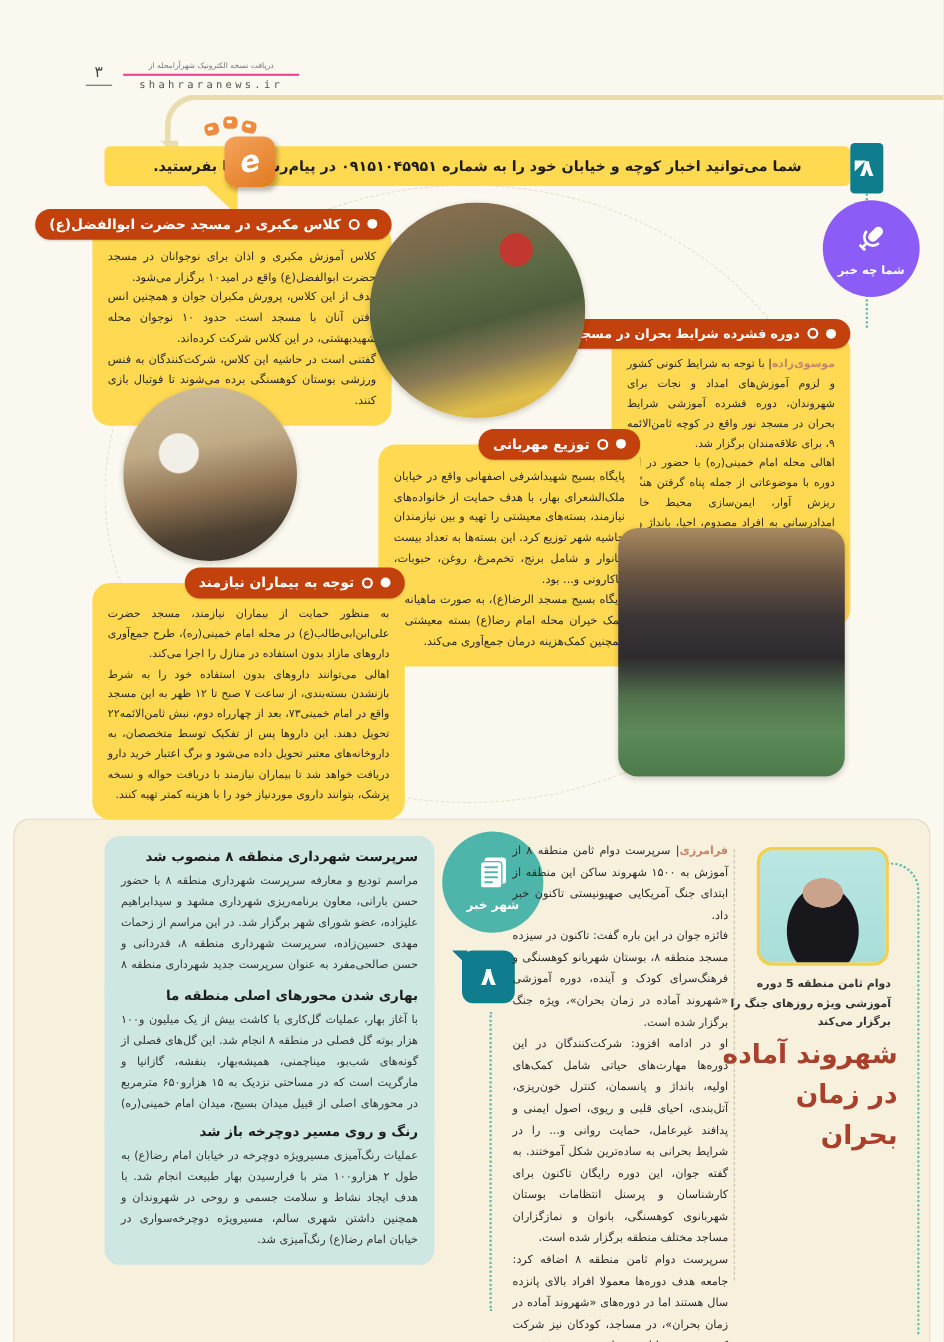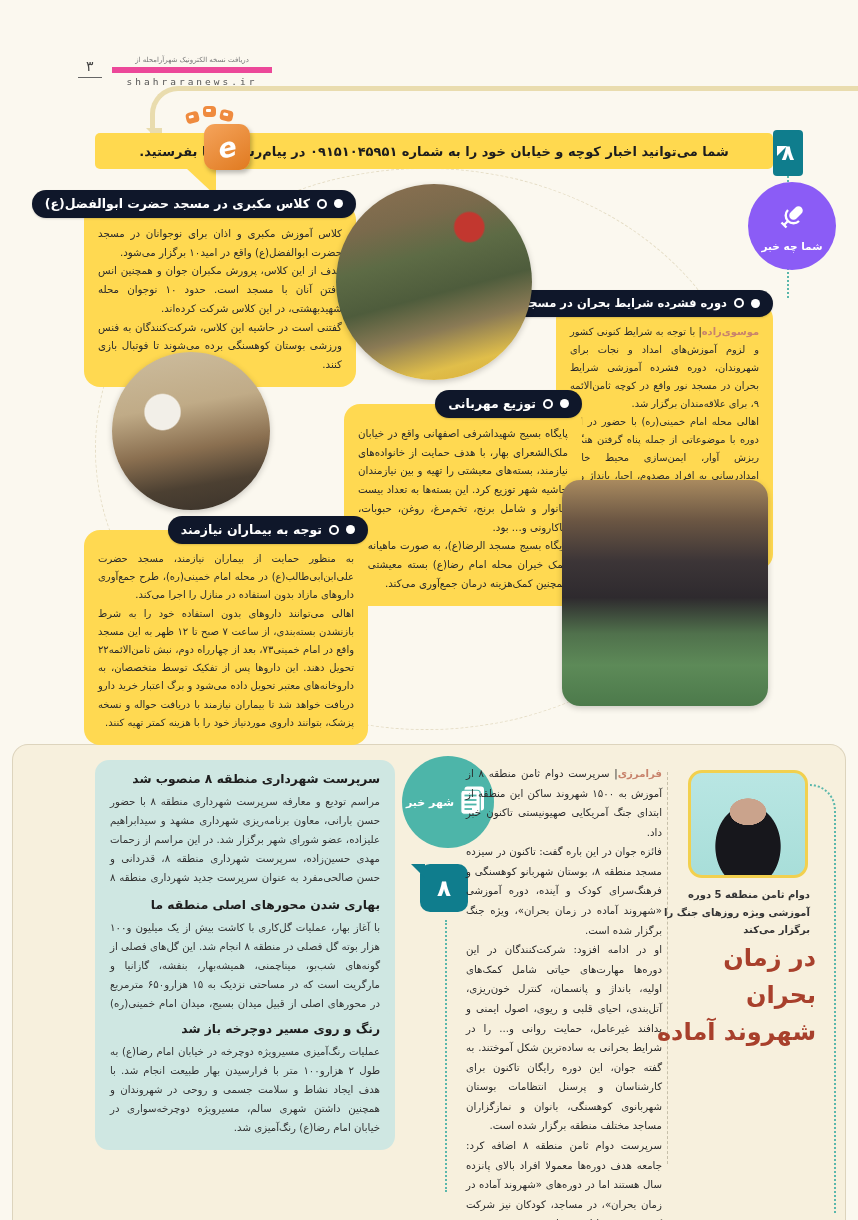--- a/index.html
+++ b/index.html
@@ -1,21 +1,21 @@
 <!DOCTYPE html>
 <html lang="fa" dir="rtl"><head>
 <meta charset="utf-8">
 <style>
   html,body{margin:0;padding:0;background:#e9e3d4;}
   .page{position:relative;width:858px;height:1220px;margin:0 auto;background:#fbf8ef;
         font-family:"DejaVu Sans",sans-serif;overflow:hidden;direction:rtl;}
   
   .pageno{position:absolute;left:78px;top:58px;font-size:14px;color:#444;border-bottom:1.5px solid #666;padding:0 8px 3px;direction:ltr;}
   .masthead{position:absolute;left:112px;top:56px;width:160px;text-align:center;}
-  .masthead .l1{font-size:7px;color:#777;border-bottom:6px solid #ec4899;padding-bottom:3px;}
+  .masthead .l1{font-size:7px;color:#777;border-bottom:2px solid #ec4899;padding-bottom:3px;}
   .masthead .url{font-size:9.5px;color:#555;letter-spacing:3px;font-family:"DejaVu Sans Mono",monospace;padding-top:3px;}
   .ribbon{position:absolute;top:86px;left:150px;right:0;height:48px;
           border-top:5px solid #e9dcae;border-left:5px solid #e9dcae;border-top-left-radius:28px;z-index:0;}
   .ribbon-tail{position:absolute;top:128px;left:146px;width:0;height:0;
           border-top:16px solid #e9dcae;border-left:16px solid transparent;z-index:0;}
   
   .deco-circle{position:absolute;left:95px;top:168px;width:660px;height:560px;border:1.5px dashed #e5ddc6;border-radius:50%;z-index:0;}
   .dotv{position:absolute;border-left:2px dotted #5ab7ab;z-index:1;}
   .doth{position:absolute;border-top:2px dotted #5ab7ab;z-index:1;}
   .deco-corner{position:absolute;left:798px;top:784px;width:36px;height:428px;
@@ -32,21 +32,21 @@
   .bub::after{content:"";position:absolute;left:3px;top:3px;width:5px;height:3px;background:#fff;border-radius:1px;}
   .ptab{position:absolute;left:773px;top:130px;width:30px;height:46px;background:#0f7d8d;border-radius:4px;
         display:flex;align-items:center;justify-content:center;color:#fff;font-size:21px;font-weight:bold;z-index:3;}
   .ptab::after{content:"";position:absolute;left:4px;top:16px;border-top:10px solid #fff;border-right:10px solid transparent;}
   
   .mic{position:absolute;left:748px;top:182px;width:88px;height:88px;border-radius:50%;background:#8b5cf6;z-index:2;
        display:flex;flex-direction:column;align-items:center;justify-content:center;color:#fff;}
   .mic .lbl{font-size:10.5px;font-weight:bold;margin-top:2px;}
   
   .nb{position:absolute;display:flex;flex-direction:column;align-items:flex-start;z-index:2;}
-  .pill{position:relative;z-index:3;background:#0f172a;color:#fff;border-radius:16px;padding:6px 13px 7px;
+  .pill{position:relative;z-index:3;background:#c2410c;color:#fff;border-radius:16px;padding:6px 13px 7px;
         font-size:12.5px;font-weight:bold;white-space:nowrap;display:flex;align-items:center;gap:7px;margin-bottom:-14px;box-shadow:0 1px 2px rgba(0,0,0,.15);}
   .dot{width:9px;height:9px;border-radius:50%;background:#fff;flex:0 0 auto;}
   .dot.hollow{background:transparent;border:2px solid #fff;width:6px;height:6px;}
   .ybox{background:#ffd951;border-radius:16px;padding:20px 14px 13px;font-size:10.3px;line-height:1.82;
         color:#2a2a2a;text-align:justify;width:100%;box-sizing:border-box;}
   .ybox p{margin:0;}
   .lead{color:#c8836c;font-weight:bold;}
   
   .photo{position:absolute;z-index:4;box-shadow:0 2px 6px rgba(0,0,0,.2);}
   .ph-circle{border-radius:50%;}
@@ -59,21 +59,21 @@
   .ph3{left:562px;top:480px;width:206px;height:226px;border-radius:18px;
        background:linear-gradient(180deg,#a98a5f 0%,#6b5643 18%,#3c3537 36%,#2e2a2e 52%,#50714c 68%,#5d8a58 82%,#4c7a4b 100%);}
   
   .panel{position:absolute;left:12px;top:744px;width:832px;height:476px;background:#f7f0dd;
          border:1px solid #ddd4bd;border-bottom:none;border-radius:16px 16px 0 0;z-index:1;}
   .bluebox{position:absolute;background:#cfe7e2;border-radius:14px;padding:12px 15px 13px;width:300px;box-sizing:border-box;z-index:3;}
   .bluebox h3{margin:0 0 7px;font-size:12.3px;color:#1d1d1d;}
   .bluebox p{margin:0;font-size:10.2px;line-height:1.85;text-align:justify;color:#333;}
   .tealtab{position:absolute;background:#0f7d8d;width:72px;height:28px;border-radius:9px;z-index:2;}
   .newscircle{position:absolute;left:402px;top:756px;width:92px;height:92px;border-radius:50%;background:#4db5a9;z-index:3;
-         display:flex;flex-direction:row;align-items:center;justify-content:center;color:#fff;}
+         display:flex;flex-direction:column;align-items:center;justify-content:center;color:#fff;}
   .newscircle .lbl{font-size:11px;font-weight:bold;margin-top:1px;}
   .bubble8{position:absolute;left:420px;top:864px;width:48px;height:48px;background:#0f7d8d;border-radius:10px;z-index:3;
          display:flex;align-items:center;justify-content:center;color:#fff;font-size:23px;font-weight:bold;}
   .bubble8::before{content:"";position:absolute;left:-9px;top:0;border-right:14px solid #0f7d8d;border-bottom:14px solid transparent;}
   .article{position:absolute;left:466px;top:764px;width:196px;font-size:10.2px;line-height:1.92;
            text-align:justify;color:#2b2b2b;z-index:3;}
   .article p{margin:0;}
   .colrule{position:absolute;left:667px;top:772px;height:392px;border-left:1px dashed #c6bfa9;z-index:2;}
   .pphoto{position:absolute;left:688px;top:770px;width:114px;height:102px;border-radius:14px;border:3px solid #f2d04e;z-index:3;
           background:radial-gradient(ellipse 30px 22px at 50% 38%,#caa38c 0 60%,transparent 62%),
@@ -217,17 +217,17 @@
     <p>فائزه جوان در این باره گفت: تاکنون در سیزده مسجد منطقه ۸، بوستان شهربانو کوهسنگی و فرهنگ‌سرای کودک و آینده، دوره آموزشی «شهروند آماده در زمان بحران»، ویژه جنگ برگزار شده است.</p>
     <p>او در ادامه افزود: شرکت‌کنندگان در این دوره‌ها مهارت‌های حیاتی شامل کمک‌های اولیه، بانداژ و پانسمان، کنترل خون‌ریزی، آتل‌بندی، احیای قلبی و ریوی، اصول ایمنی و پدافند غیرعامل، حمایت روانی و... را در شرایط بحرانی به ساده‌ترین شکل آموختند. به گفته جوان، این دوره رایگان تاکنون برای کارشناسان و پرسنل انتظامات بوستان شهربانوی کوهسنگی، بانوان و نمازگزاران مساجد مختلف منطقه برگزار شده است.</p>
     <p>سرپرست دوام ثامن منطقه ۸ اضافه کرد: جامعه هدف دوره‌ها معمولا افراد بالای پانزده سال هستند اما در دوره‌های «شهروند آماده در زمان بحران»، در مساجد، کودکان نیز شرکت کردند. تیم عملیاتی منطقه ۸ تیمی ۵۵ نفره است که زمان حضور زائران در مشهد در ایام نوروز و دهه آخر صفر به ایمنی میهمانان حضرت رضا(ع) در بوستان‌ها و مراکز اسکان رسیدگی می‌کند.</p>
   </div>
   <div class="colrule"></div>
 
   <div class="deco-corner"></div>
   <div class="pphoto"></div>
   <div class="pcaption">دوام ثامن منطقه 5 دوره آموزشی ویژه روزهای جنگ را برگزار می‌کند</div>
   <div class="ptitle">
+    <div>شهروند آماده</div>
     <div>در زمان بحران</div>
-    <div>شهروند آماده</div>
   </div>
 
 </div>
 
 </body></html>

